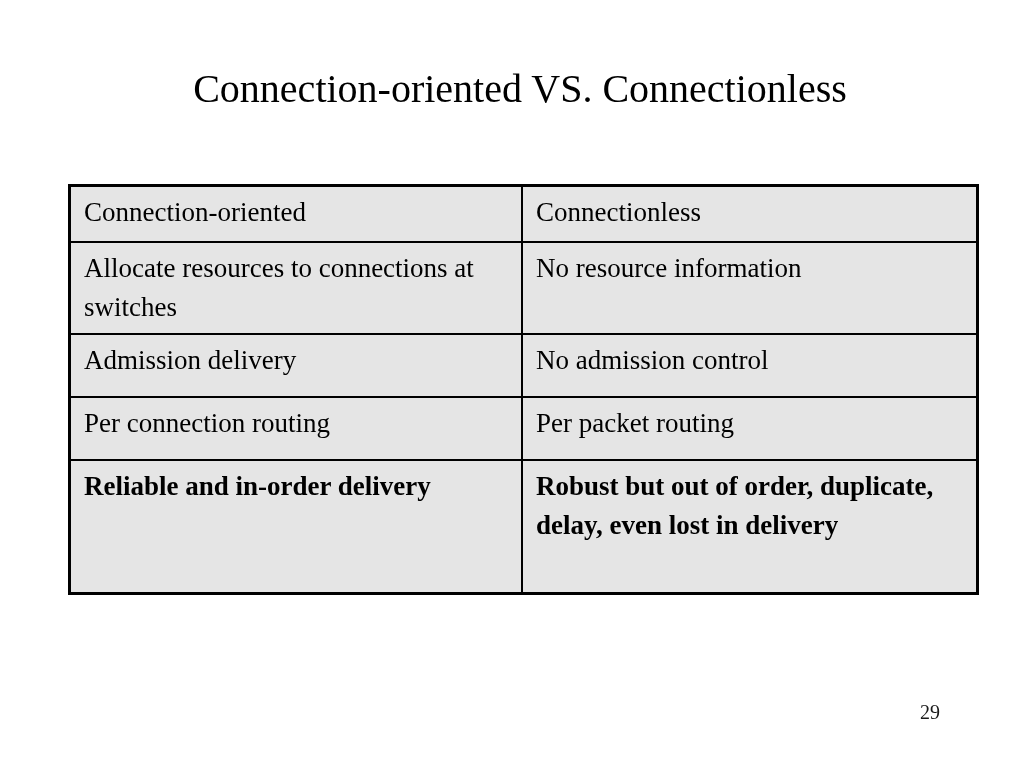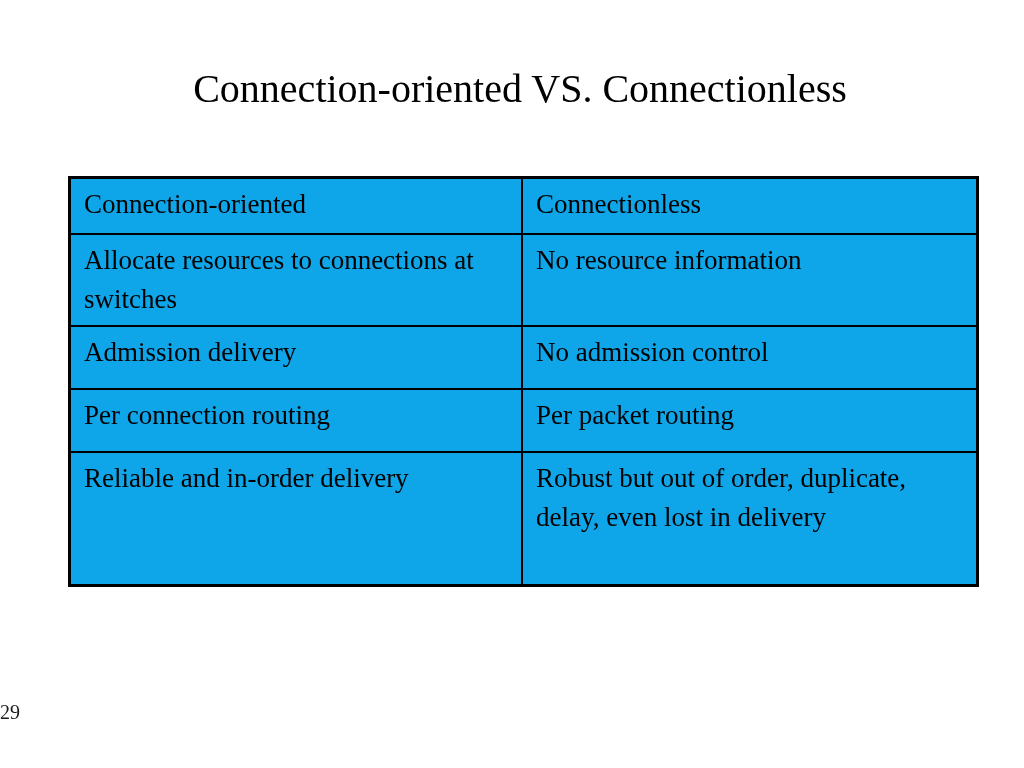--- a/index.html
+++ b/index.html
@@ -38,64 +38,66 @@
     font-weight: normal;
     letter-spacing: 0px;
     color: #000000;
     white-space: nowrap;
   }
 
   
   .cmp-table {
     position: absolute;
     left: 68px;
-    top: 176px;
+    top: 184px;
     width: 869px;
     border-collapse: collapse;
     table-layout: fixed;
-    background: #0ea5e9;
+    background: #e5e5e5;
     
     border: 3px solid #000000;
   }
   .cmp-table td {
     border: 0;
     border-right: 2px solid #000000;
     border-bottom: 2px solid #000000;
     padding: 6px 4px 6px 13px;
     font-size: 27px;
     line-height: 39px;
     vertical-align: top;
     text-align: left;
     color: #000000;
     font-family: "Liberation Serif", "DejaVu Serif", serif;
   }
   .cmp-table td.col-right {
     border-right: 0;
   }
   .cmp-table tr.last-row td {
     border-bottom: 0;
+    font-weight: bold;
   }
 
   .col-left  { width: 433px; }
   .col-right { width: 436px; }
 
   
   .r-head  td { height: 42px; }
   .r-2     td { height: 81px; }
   .r-3     td { height: 76px; }
   .r-4     td { height: 49px; }
   .r-5     td { height: 49px; }
   .r-6     td { height: 119px; }
 
   
   .page-number {
     position: absolute;
     left: 0;
     top: 700px;
     width: 940px;
+    text-align: right;
     font-size: 20px;
     line-height: 24px;
     color: #1a1a1a;
     font-family: "Liberation Serif", "DejaVu Serif", serif;
   }
 </style>
 </head>
 <body>
 
 <div class="slide">

